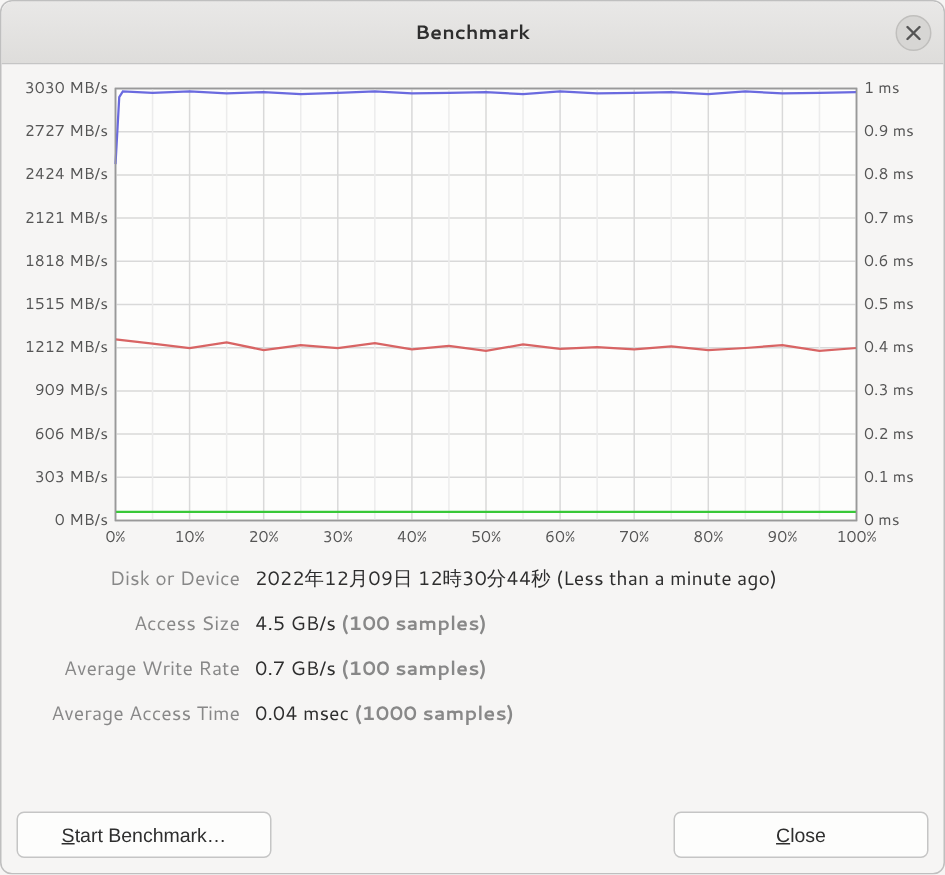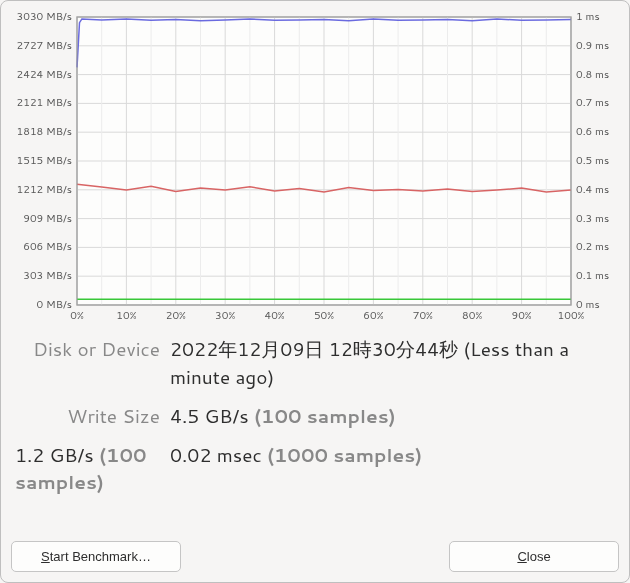--- a/index.html
+++ b/index.html
@@ -62,21 +62,21 @@
     width: 100%;
     height: 314px;
     position: relative;
   }
   .info-grid {
     display: grid;
     grid-template-columns: 145px 1fr;
     row-gap: 12px;
     column-gap: 10px;
     margin-top: 10px;
-    font-size: 19px;
+    font-size: 13px;
   }
   .info-label {
     text-align: right;
     color: #888;
   }
   .info-value { color: #2e2e2e; }
   .info-value .muted { color: #888; font-weight: bold; }
   .footer {
     display: flex;
     justify-content: space-between;
@@ -100,20 +100,28 @@
   }
   .grid-line { stroke: #d9d9d9; stroke-width: 1; }
   .grid-line-minor { stroke: #ececec; stroke-width: 1; }
   .plot-border { stroke: #999; stroke-width: 1; fill: #fdfdfc; }
 </style>
 </head>
 <body>
 
 <div class="window">
 
+  <div class="titlebar">
+    <span class="title">Benchmark</span>
+    <div class="close-btn">
+      <svg viewBox="0 0 10 10">
+        <path d="M1 1 L9 9 M9 1 L1 9" stroke="#555" stroke-width="1.6" stroke-linecap="round"></path>
+      </svg>
+    </div>
+  </div>
 
   <div class="content">
 
     <div class="chart-area">
       <svg id="chart-svg" width="600" height="314">
           <rect x="62" y="6" width="494" height="288" class="plot-border"></rect>
           <line x1="62" y1="294" x2="556" y2="294" class="grid-line"></line>
           <text x="57" y="297" text-anchor="end" class="axis-label">0 MB/s</text>
           <text x="561" y="297" text-anchor="start" class="axis-label">0 ms</text>
           <line x1="62" y1="265.2" x2="556" y2="265.2" class="grid-line"></line>
@@ -183,34 +191,36 @@
           <path d="M62.0 288.2 L111.4 288.2 L160.8 288.2 L210.2 288.2 L259.6 288.2 L309.0 288.2 L358.4 288.2 L407.8 288.2 L457.2 288.2 L506.6 288.2 L556.0 288.2 " fill="none" stroke="#38c838" stroke-width="1.5"></path>
           <rect x="62" y="6" width="494" height="288" fill="none" stroke="#999" stroke-width="1"></rect>
         </svg>
     </div>
 
     <div class="info-grid">
       <div class="info-label">Disk or Device</div>
 
       <div class="info-value">2022年12月09日 12時30分44秒 (Less than a minute ago)</div>
 
-      <div class="info-label">Write Size</div>
+      <div class="info-label">Access Size</div>
 
       <div class="info-value">
         <span>4.5 GB/s</span>
         <span class="muted">(100 samples)</span>
       </div>
 
+      <div class="info-label">Average Write Rate</div>
       <div class="info-value">
-        <span>1.2 GB/s</span>
+        <span>0.7 GB/s</span>
         <span class="muted">(100 samples)</span>
       </div>
 
+      <div class="info-label">Average Access Time</div>
       <div class="info-value">
-        <span>0.02 msec</span>
+        <span>0.04 msec</span>
         <span class="muted">(1000 samples)</span>
       </div>
     </div>
 
   </div>
 
   <div class="footer">
     <button class="btn">
       <span><span class="underline">S</span><span id="sb-suffix">tart Benchmark…</span></span>
     </button>

